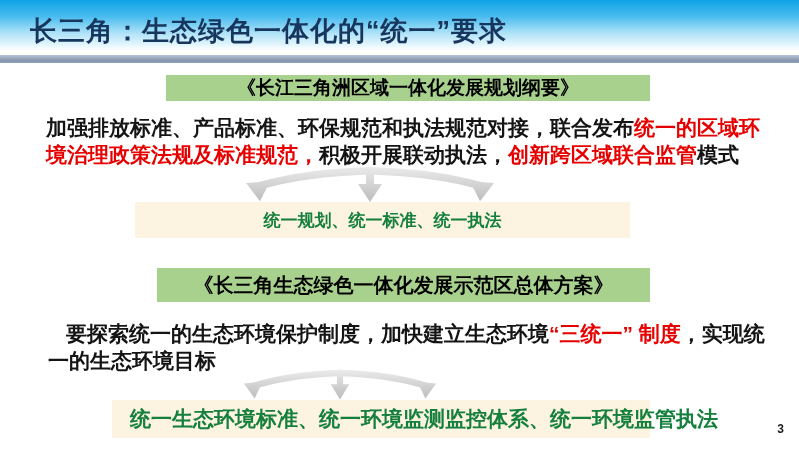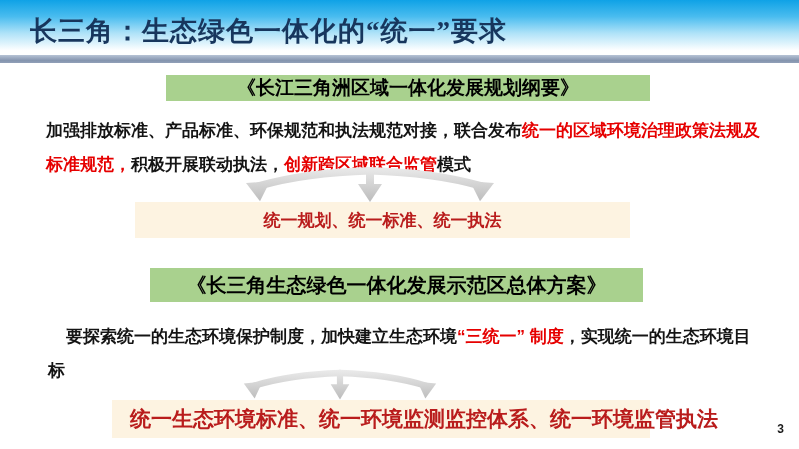--- a/index.html
+++ b/index.html
@@ -4,48 +4,47 @@
 <style>
   html,body{margin:0;padding:0;background:#fff;}
   .slide{
     position:relative;width:799px;height:449px;overflow:hidden;background:#ffffff;
     font-family:"Liberation Sans","DejaVu Sans",sans-serif;
   }
   
   .header{
     position:absolute;left:0;top:0;width:799px;height:55px;
     background:linear-gradient(180deg,#0FA2E6 0%,#49BCEF 30%,#AEE2F8 60%,#ffffff 92%);
-    font-family:Liberation Serif, serif;
   }
   .slide-title{
     position:absolute;left:30px;top:13px;
     font-size:27px;font-weight:bold;color:#17365D;letter-spacing:1px;white-space:nowrap;
   }
   .header-divider{
     position:absolute;left:0;top:55px;width:799px;height:8px;
     background:linear-gradient(180deg,#B7C3D5 0%,#8494AE 70%,#91A0B8 100%);
   }
   
   .gbox{
     position:absolute;background:#A9D18E;color:#000;font-weight:bold;
     display:flex;align-items:center;justify-content:center;white-space:nowrap;margin-left:18px;
   }
   .gbox-1{left:148px;top:75px;width:484px;height:26px;font-size:19px;}
-  .gbox-2{left:132px;top:268px;width:493px;height:34px;font-size:20px;}
+  .gbox-2{left:139px;top:268px;width:493px;height:34px;font-size:20px;}
   
   .para{
     position:absolute;font-weight:bold;color:#141414;
-    font-size:17px;line-height:34px;text-align:left;
+    font-size:21px;line-height:27px;text-align:left;
   }
   .para-1{left:46px;top:114px;width:718px;}
   .para-2{left:48px;top:314px;width:718px;text-indent:18px;margin-top:6px;}
   .red{color:#E60000;}
   
   .cream{
-    position:absolute;background:#FDF3E1;color:#b91c1c;font-weight:bold;
+    position:absolute;background:#FDF3E1;color:#15803d;font-weight:bold;
   }
   .cream-1{left:135px;top:202px;width:495px;height:36px;font-size:17px;
     display:flex;align-items:center;justify-content:center;white-space:nowrap;}
   .cream-2{left:112px;top:400px;width:538px;height:38px;font-size:21px;}
   .cream-2 .overflow-label{
     position:absolute;left:18px;top:50%;transform:translateY(-50%);white-space:nowrap;
   }
   
   .arrows{position:absolute;}
   .arrows-1{left:205px;top:166px;width:330px;height:38px;}

